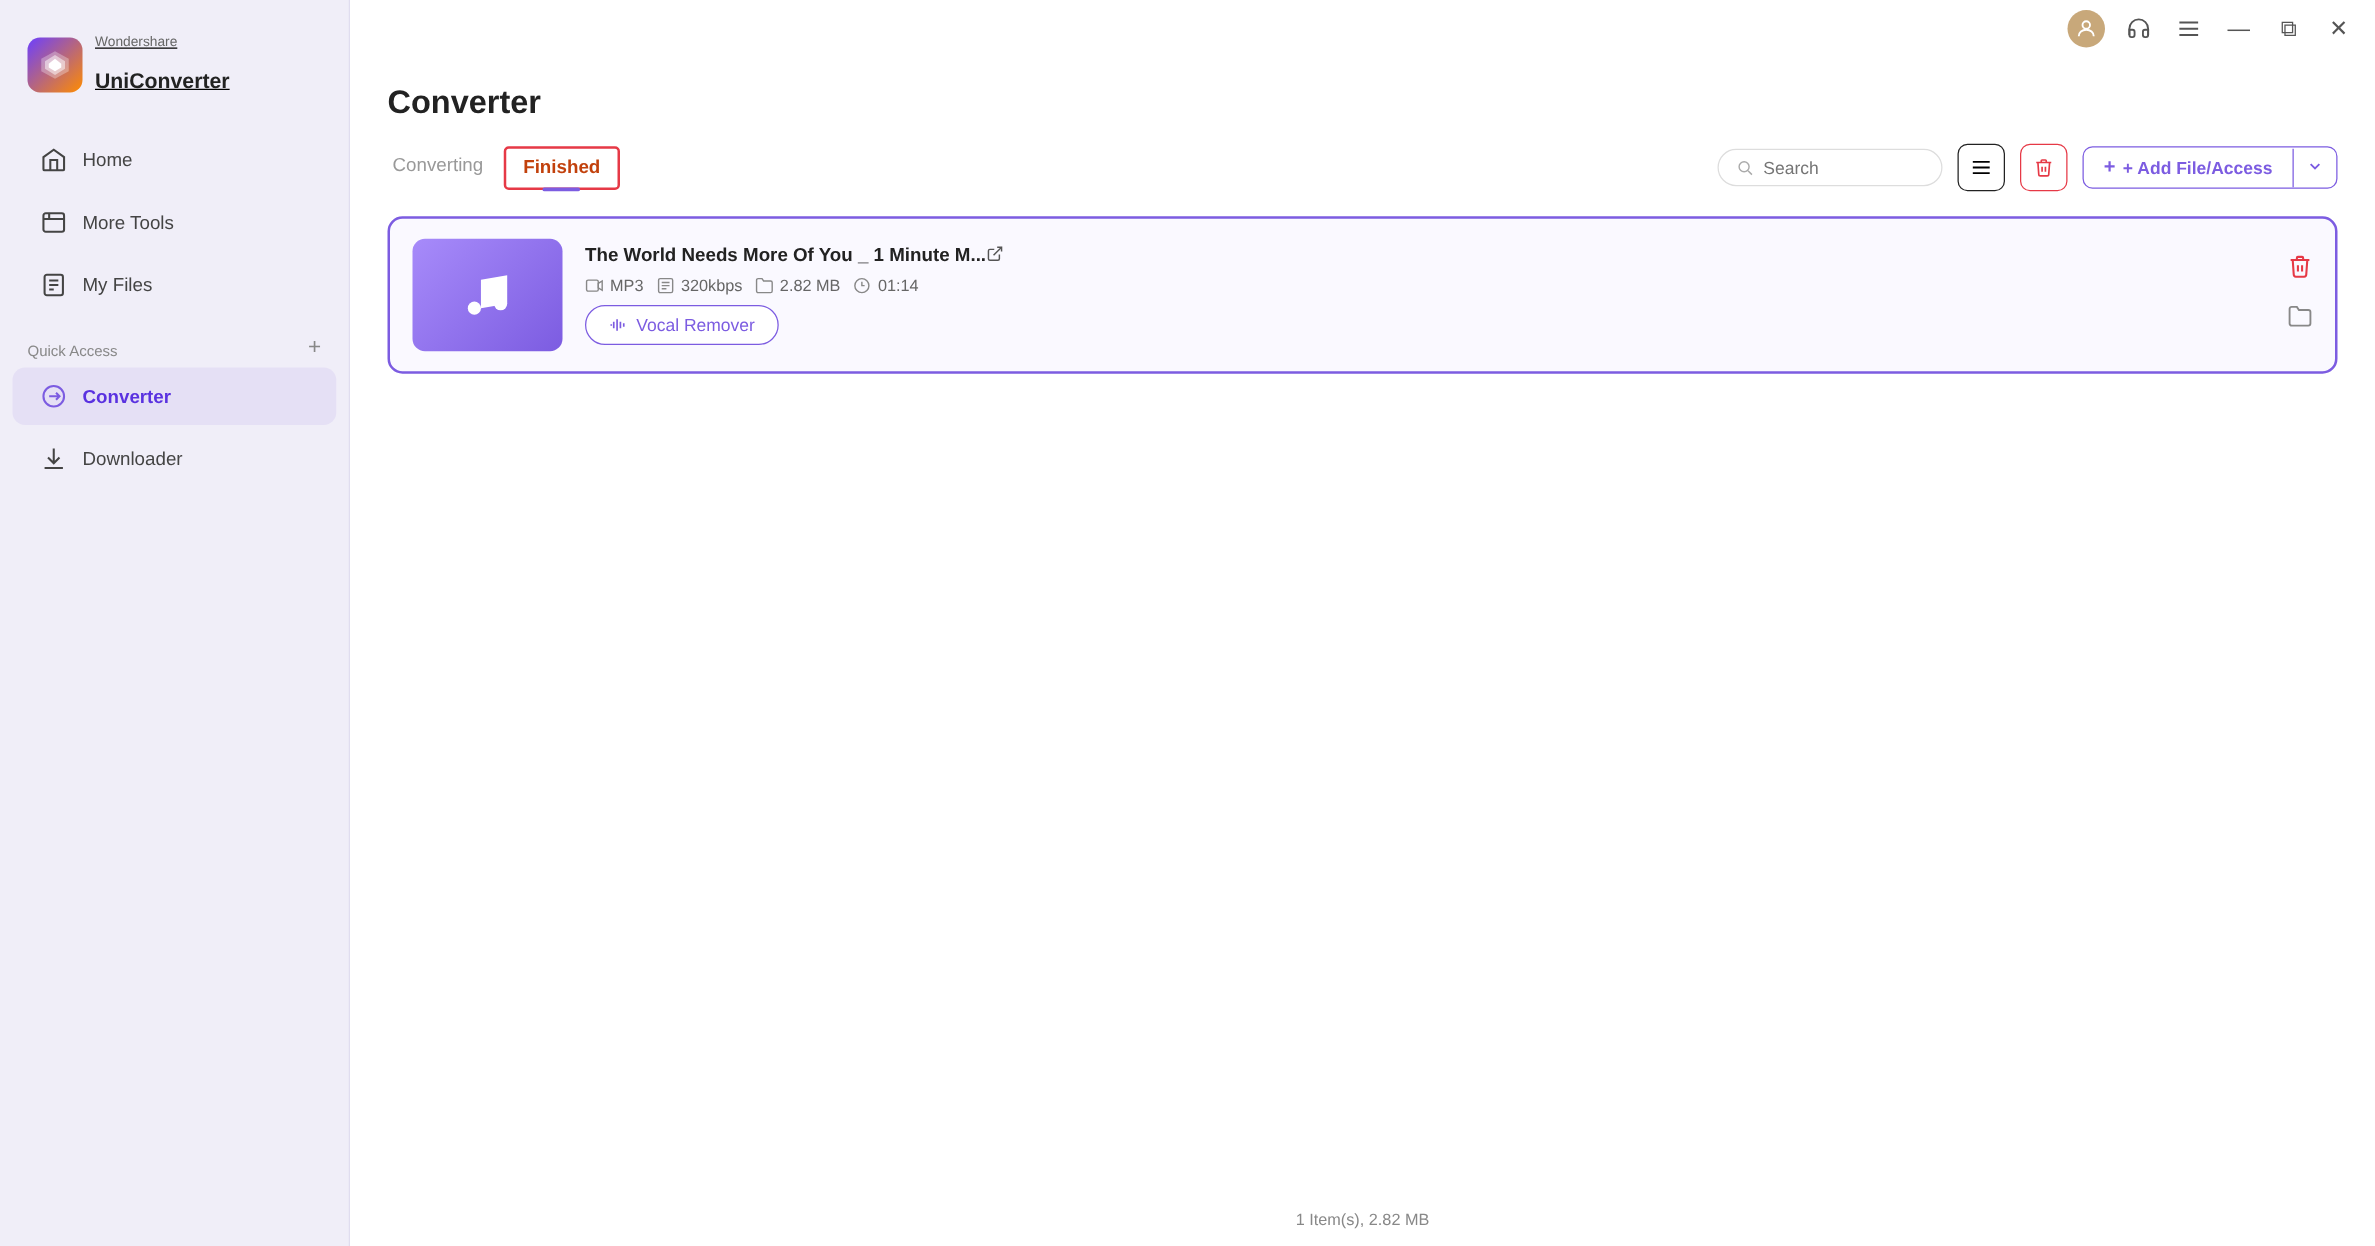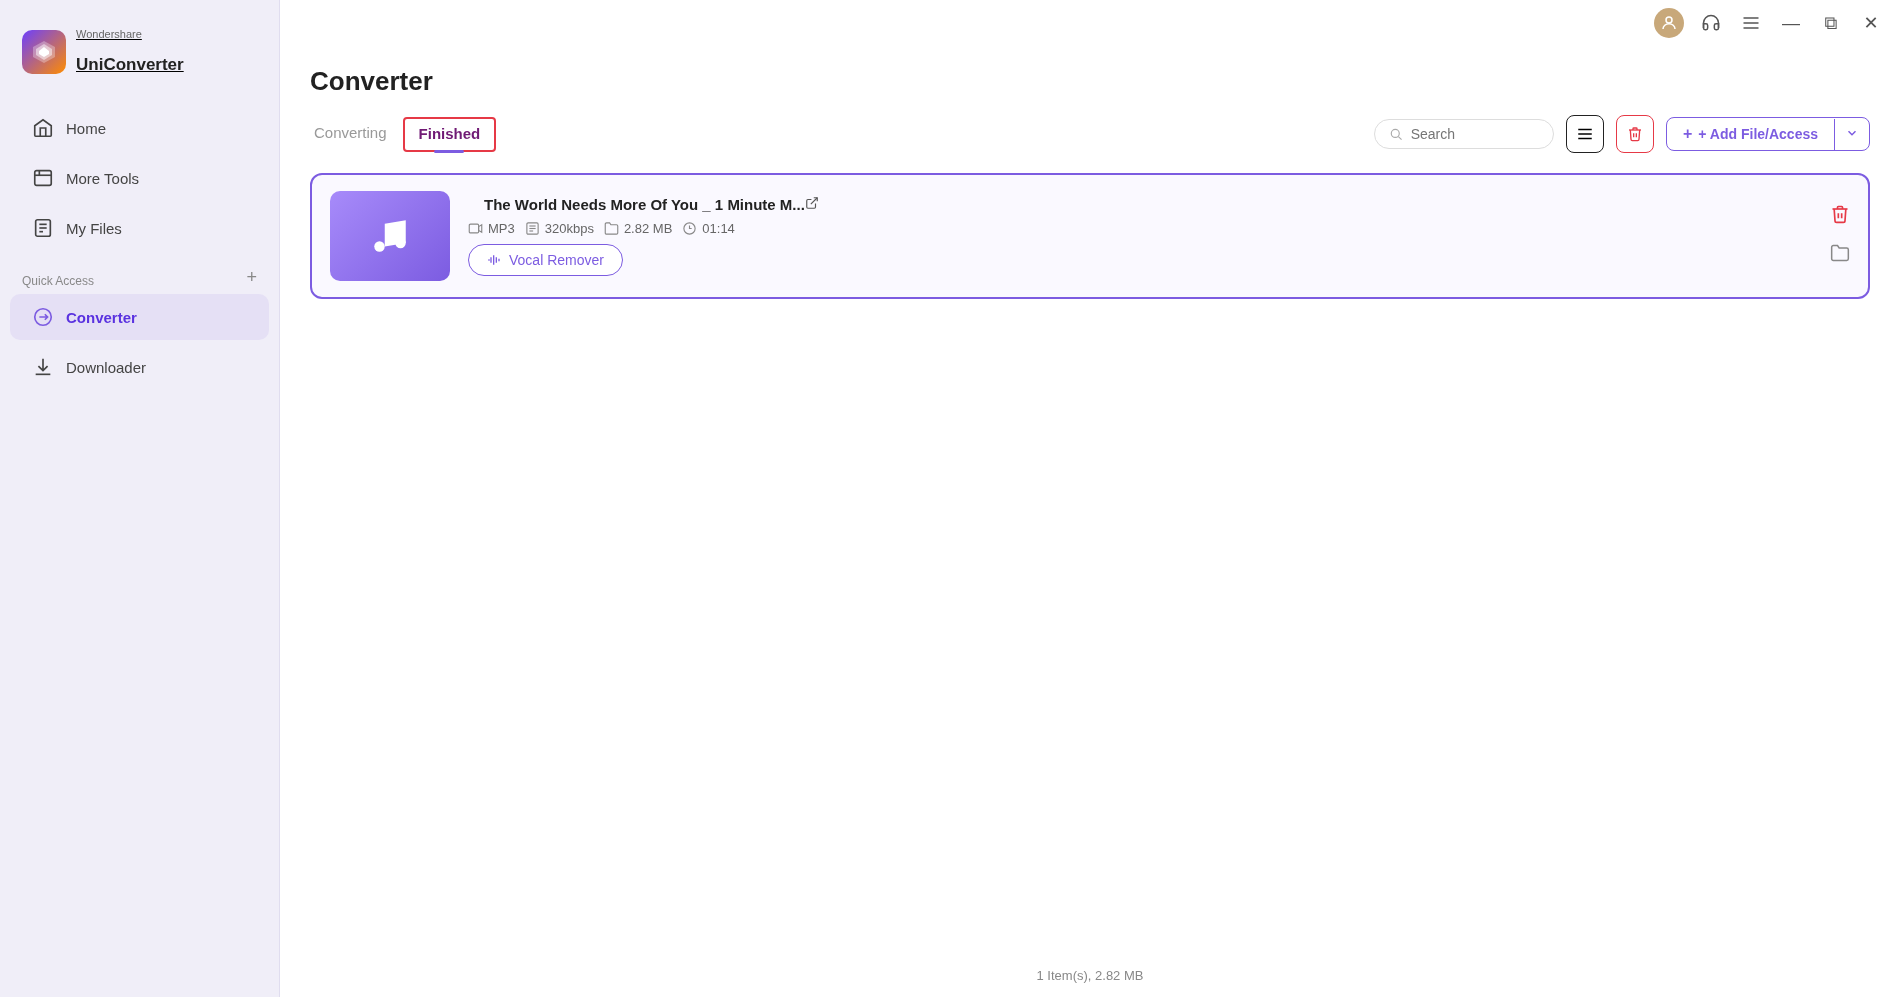--- a/index.html
+++ b/index.html
@@ -121,21 +121,21 @@
       font-size: 15px;
       font-weight: 500;
       color: #999;
       padding: 6px 4px 10px;
       cursor: pointer;
       position: relative;
       border: none;
       background: none;
     }
     .tab.active {
-      color: #701a75;
+      color: #c2410c;
       font-weight: 700;
       border: 2px solid #e63946;
       border-radius: 4px;
       padding: 6px 14px 8px;
     }
     .tab.active::after {
       content: '';
       position: absolute;
       bottom: -3px;
       left: 50%;
@@ -229,21 +229,20 @@
     .file-info {
       flex: 1;
       display: flex;
       flex-direction: column;
       gap: 8px;
     }
     .file-title-row {
       display: flex;
       align-items: flex-end;
       gap: 0;
-      margin-left: 16px;
     }
     .file-title {
       font-size: 15px;
       font-weight: 700;
       color: #222;
     }
     .external-link-icon {
       color: #555;
       font-size: 14px;
       cursor: pointer;

